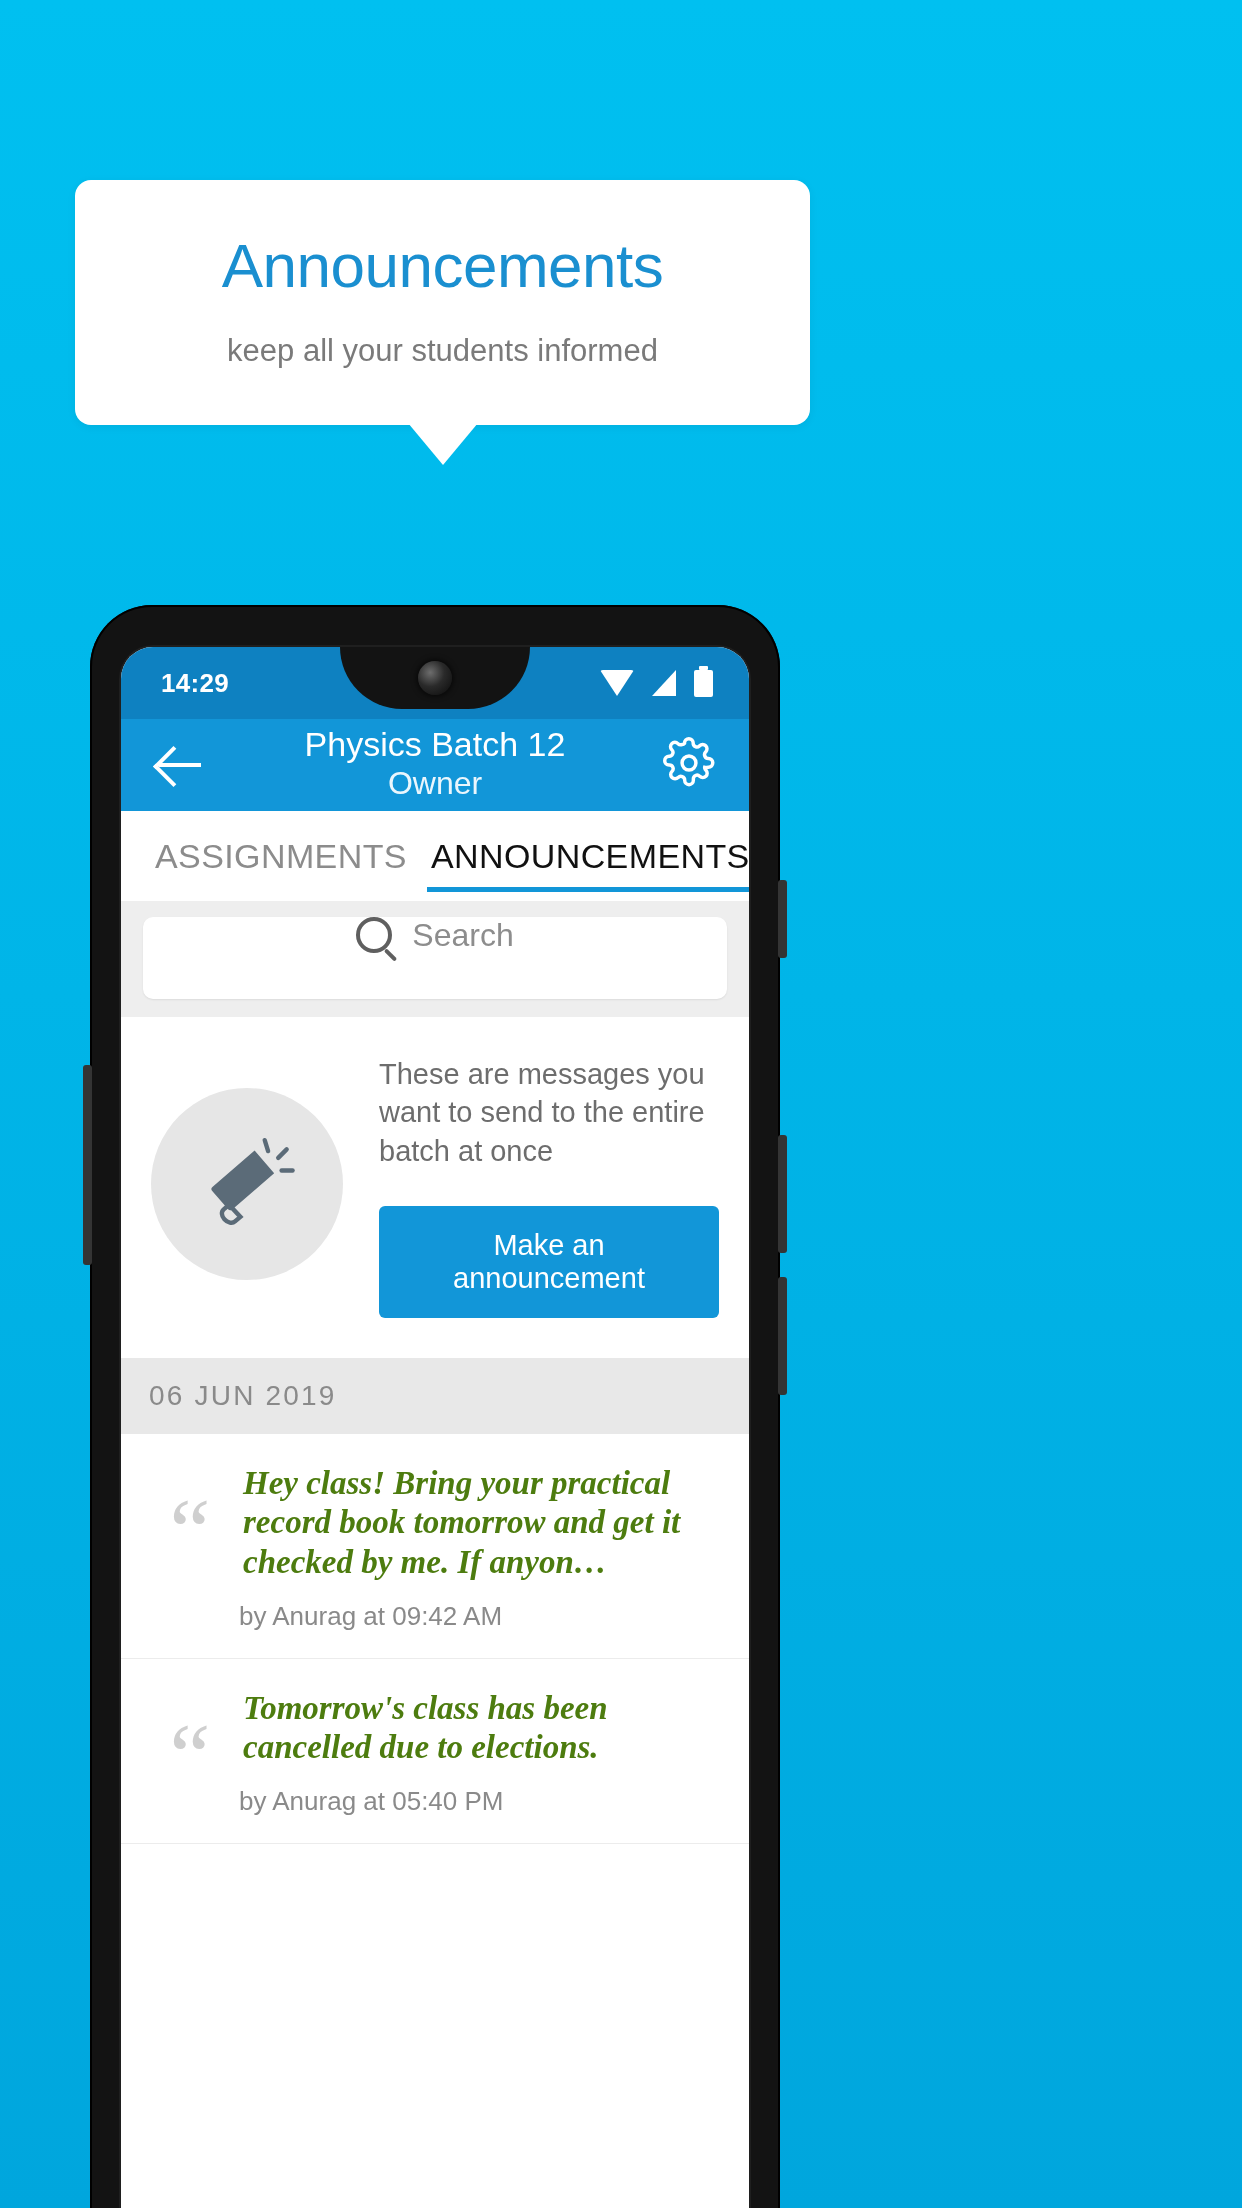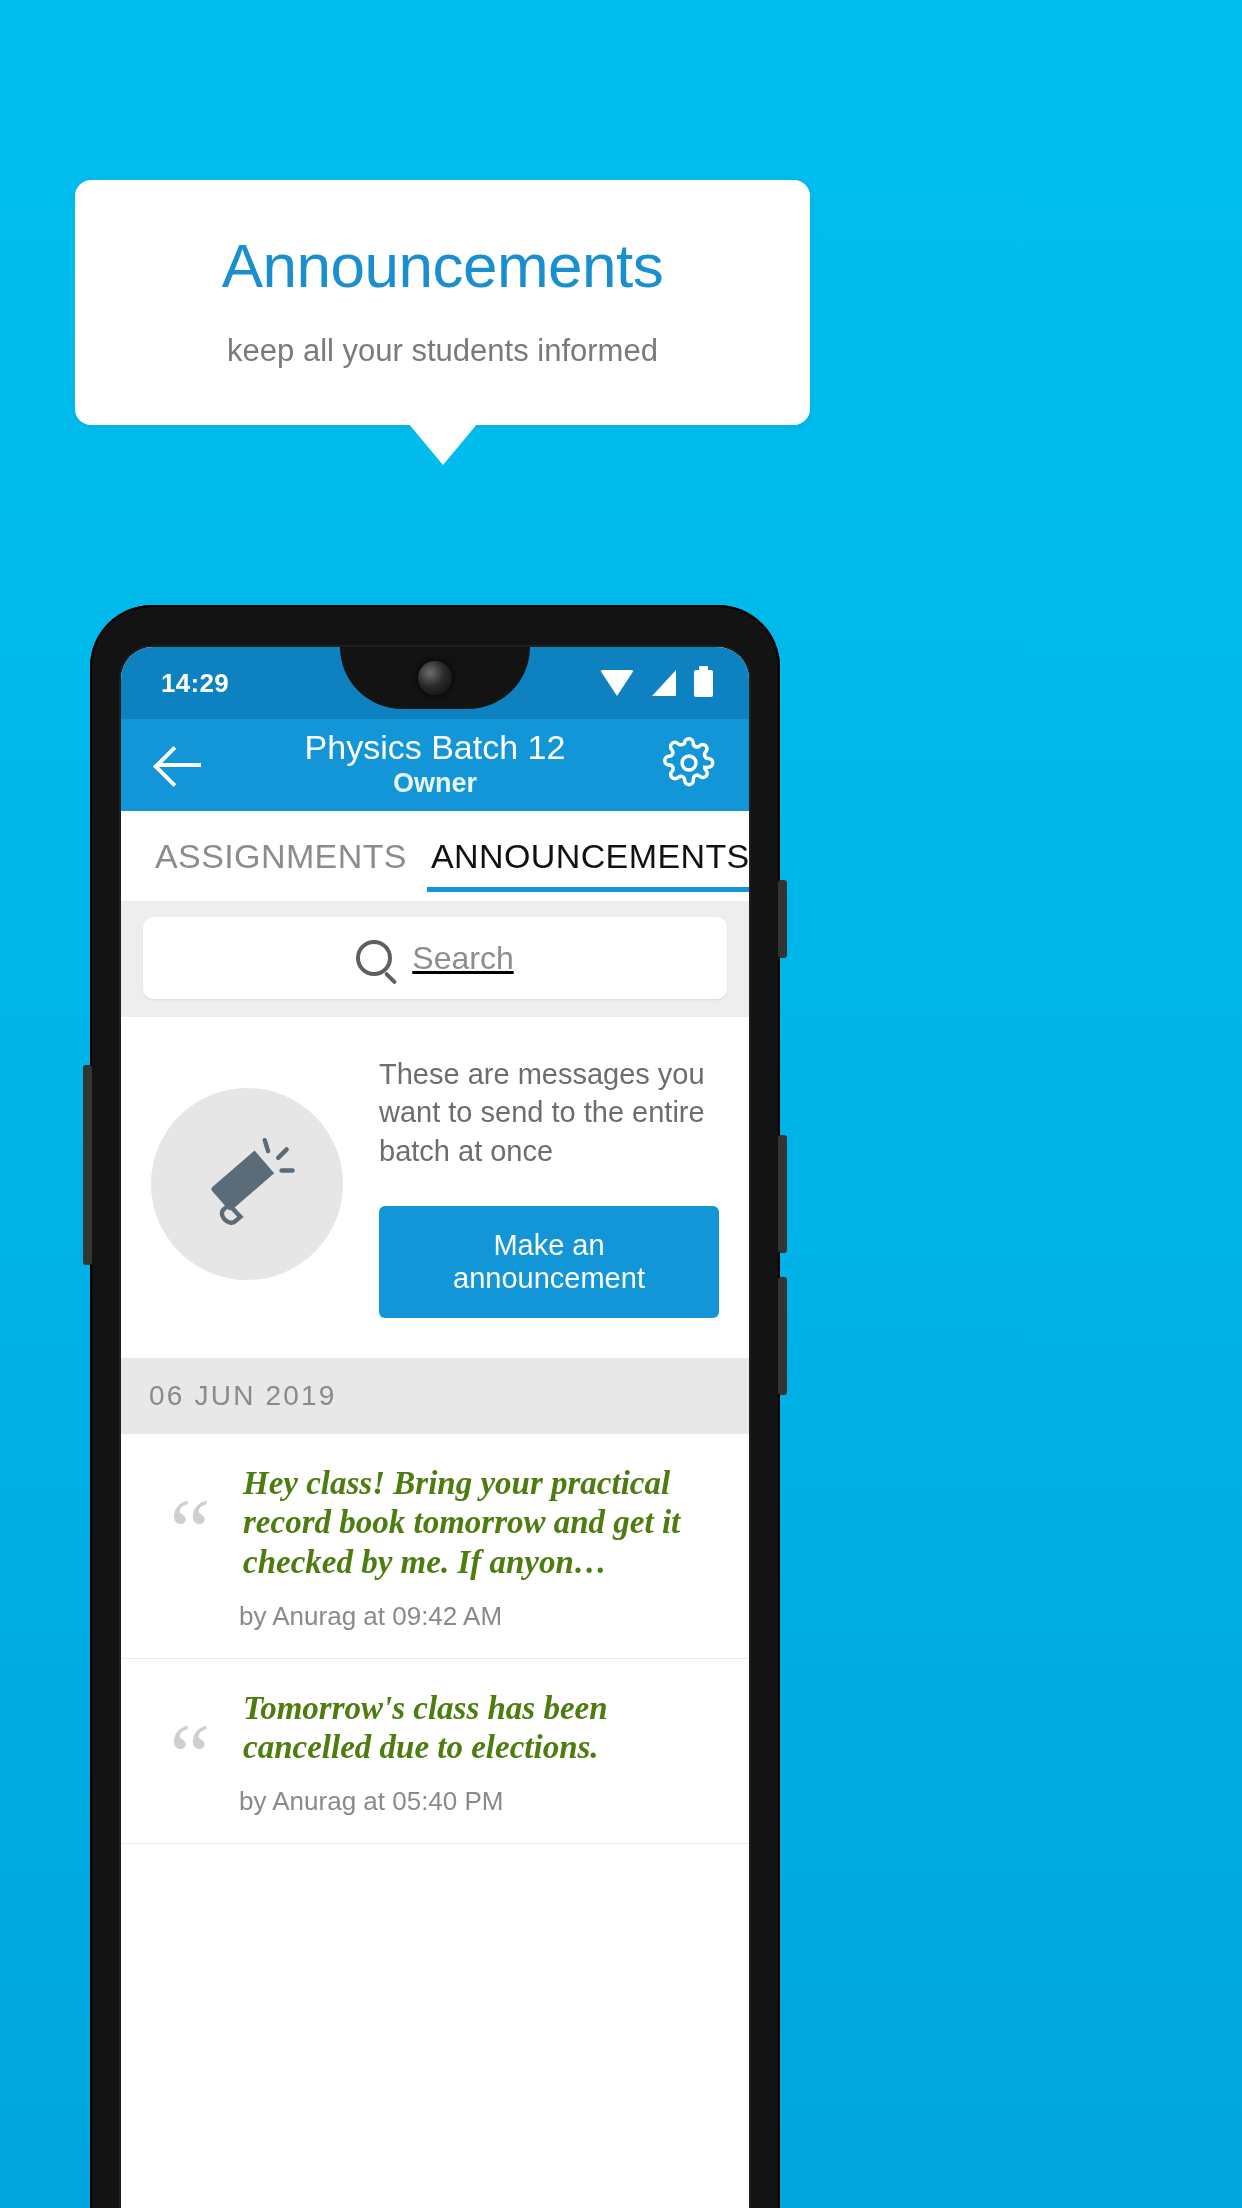--- a/index.html
+++ b/index.html
@@ -95,21 +95,21 @@
   }
   .back-arrow::after{
     content:"";position:absolute;left:2px;top:10px;width:25px;height:25px;
     border-left:4px solid #fff;border-bottom:4px solid #fff;
     transform:rotate(45deg);
   }
   .appbar-titles{
     position:absolute;left:0;right:0;text-align:center;pointer-events:none;
   }
   .appbar-title{color:#fff;font-size:34px;font-weight:400;line-height:1.12;}
-  .appbar-sub{color:#eaf6fd;font-size:27px;font-weight:700;line-height:1.3;}
+  .appbar-sub{color:#eaf6fd;font-size:32px;font-weight:400;line-height:1.3;}
   .gear{margin-left:auto;margin-right:34px;flex:none;}
 
   
   .tabs{
     position:relative;height:90px;background:#fff;display:flex;align-items:center;
     overflow:hidden;
   }
   .tab{
     font-size:34px;letter-spacing:0.4px;color:#8c8c8c;white-space:nowrap;
     padding:0 12px;height:72px;display:flex;align-items:center;
@@ -117,23 +117,22 @@
   .tab.first{padding-left:34px;}
   .tab.active{color:#111;font-weight:500;position:relative;}
   .tab.active::after{
     content:"";position:absolute;left:8px;right:8px;bottom:0;height:5px;background:#1296d8;
   }
 
   
   .search-wrap{background:#eeeeee;padding:16px 22px 18px 22px;}
   .search-box{
     height:82px;background:#fff;border-radius:10px;
-    display:flex;align-items:center;justify-content:center;gap:20px;
+    display:flex;align-items:flex-start;justify-content:center;gap:20px;
     box-shadow:0 1px 2px rgba(0,0,0,0.08);
-    text-decoration:underline;
   }
   .mag{width:28px;height:28px;border:4px solid #5f5f5f;border-radius:50%;position:relative;flex:none;}
   .mag::after{content:"";position:absolute;right:-10px;bottom:-8px;width:15px;height:4px;background:#5f5f5f;transform:rotate(45deg);border-radius:2px;}
   .search-ph{color:#8d8d8d;font-size:32px;}
 
   
   .promo-row{
     background:#fff;display:flex;align-items:center;padding:34px 30px 40px 30px;gap:36px;
   }
   .promo-circle{

